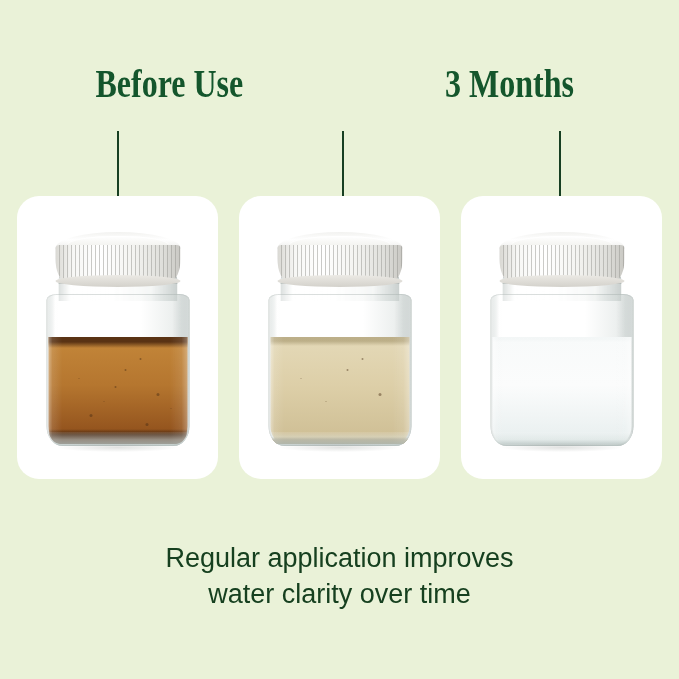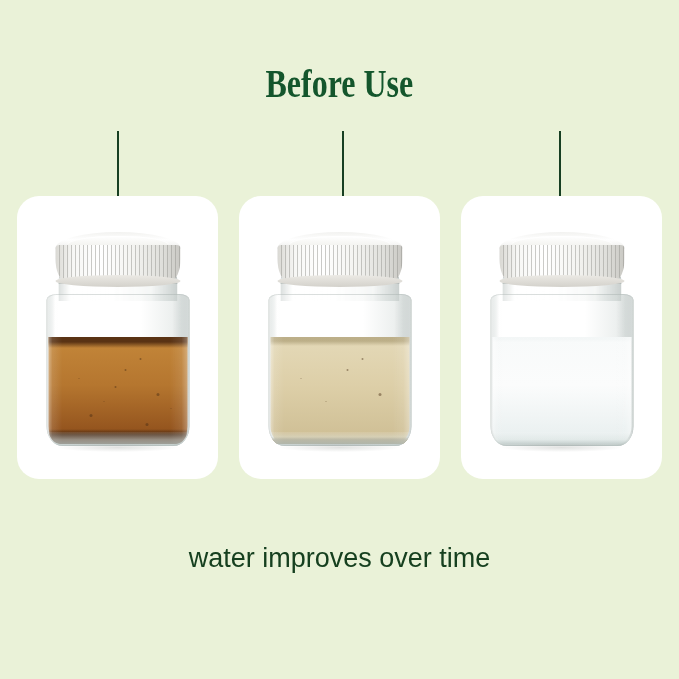--- a/index.html
+++ b/index.html
@@ -263,20 +263,23 @@
   .caption-line { display: block; }
 </style>
 </head>
 <body>
 
 <div id="infographic" style="background: rgb(234, 242, 216); padding-left: 44px;">
 
   <div class="headings">
     <div class="heading-cell">
       <span class="heading-text" style="color: rgb(20, 86, 44);">Before Use</span>
+    </div>
+    <div class="heading-cell">
+      <span class="heading-text" style="color: rgb(20, 86, 44);">3 Months</span>
     </div>
   </div>
 
   <div class="connector c1" style="background: rgb(23, 63, 34);"></div>
   <div class="connector c2" style="background: rgb(23, 63, 34);"></div>
   <div class="connector c3" style="background: rgb(23, 63, 34);"></div>
 
   <div class="cards">
 
     <div class="card" style="background: rgb(255, 255, 255);">
@@ -360,16 +363,17 @@
             <div class="glass-base"></div>
           </div>
         </div>
         <div class="shadow"></div>
       </div>
     </div>
 
   </div>
 
   <div class="caption" style="color: rgb(22, 64, 31);">
-    <span class="caption-line">water improves over time</span>
+    <span class="caption-line">Regular application improves</span>
+    <span class="caption-line">water clarity over time</span>
   </div>
 
 </div>
 
 </body></html>

